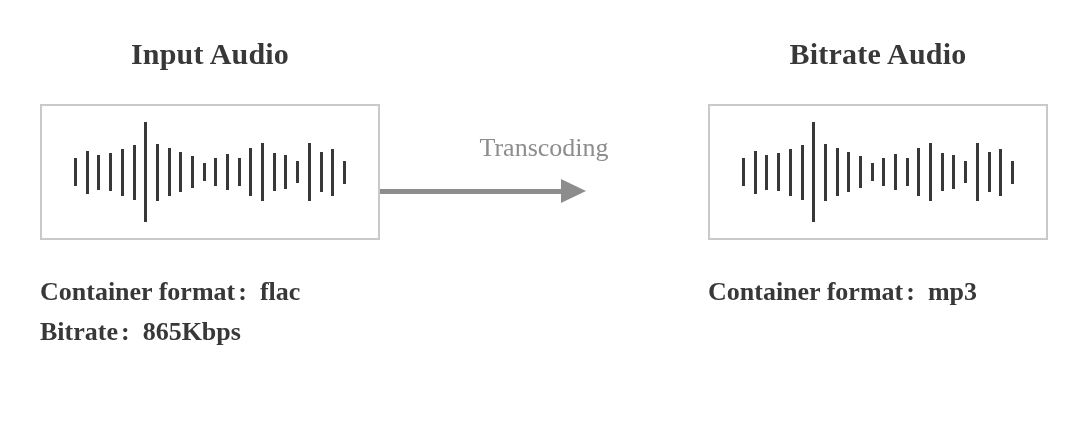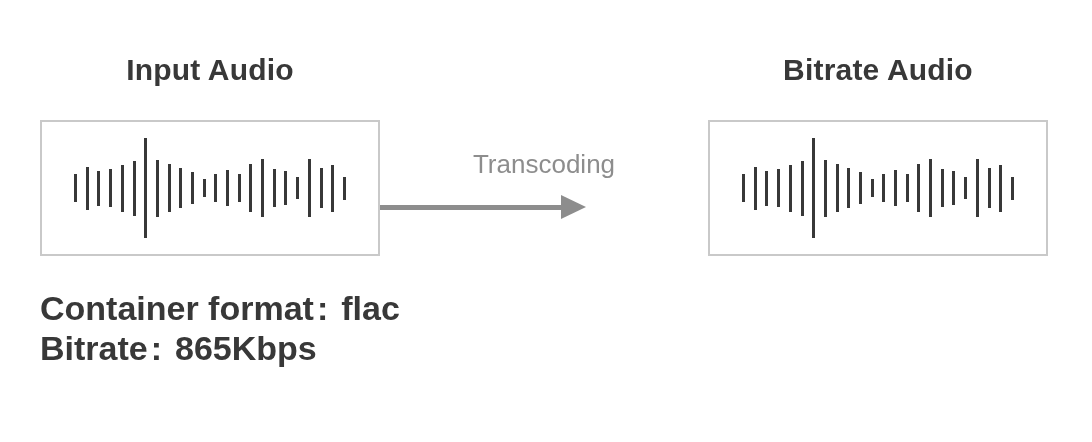--- a/index.html
+++ b/index.html
@@ -13,22 +13,23 @@
   html, body {
     background: var(--bg);
     font-family: "Liberation Sans", "DejaVu Sans", sans-serif;
   }
   .canvas {
     position: relative;
     width: 1092px;
     height: 442px;
     background: var(--bg);
     display: flex;
-    padding: 16px 44px 0 40px;
+    padding: 0 44px 0 40px;
     overflow: hidden;
+    font-family: Liberation Serif, serif;
   }
   .col { width: 340px; flex: 0 0 340px; }
   .middle {
     flex: 1 1 auto;
     display: flex;
     flex-direction: column;
     margin-top: 17px;
   }
   .audio-title {
     margin-top: 32px;
@@ -50,21 +51,21 @@
     justify-content: center;
     gap: 8.7px;
   }
   .wave-bar {
     width: 3px;
     background: var(--bar);
     flex: 0 0 3px;
   }
   .specs { margin-top: 32px; }
   .spec-row {
-    font-size: 34px;
+    font-size: 26px;
     line-height: 40px;
     font-weight: 700;
     color: var(--text-dark);
     white-space: nowrap;
   }
   .spec-sep { padding: 0 13px 0 3px; }
   .transcoding-label {
     margin-top: 114px;
     font-size: 26px;
     line-height: 34px;
@@ -161,16 +162,17 @@
         <div class="wave-bar" style="height: 58px;"></div>
         <div class="wave-bar" style="height: 38px;"></div>
         <div class="wave-bar" style="height: 34px;"></div>
         <div class="wave-bar" style="height: 22px;"></div>
         <div class="wave-bar" style="height: 58px;"></div>
         <div class="wave-bar" style="height: 40px;"></div>
         <div class="wave-bar" style="height: 47px;"></div>
         <div class="wave-bar" style="height: 23px;"></div>
       </div>
     <div class="specs">
+      <div class="spec-row"><span class="spec-label">Container format</span><span class="spec-sep">:</span><span class="spec-value">mp3</span></div>
     </div>
   </div>
 
 </div>
 
 </body></html>

